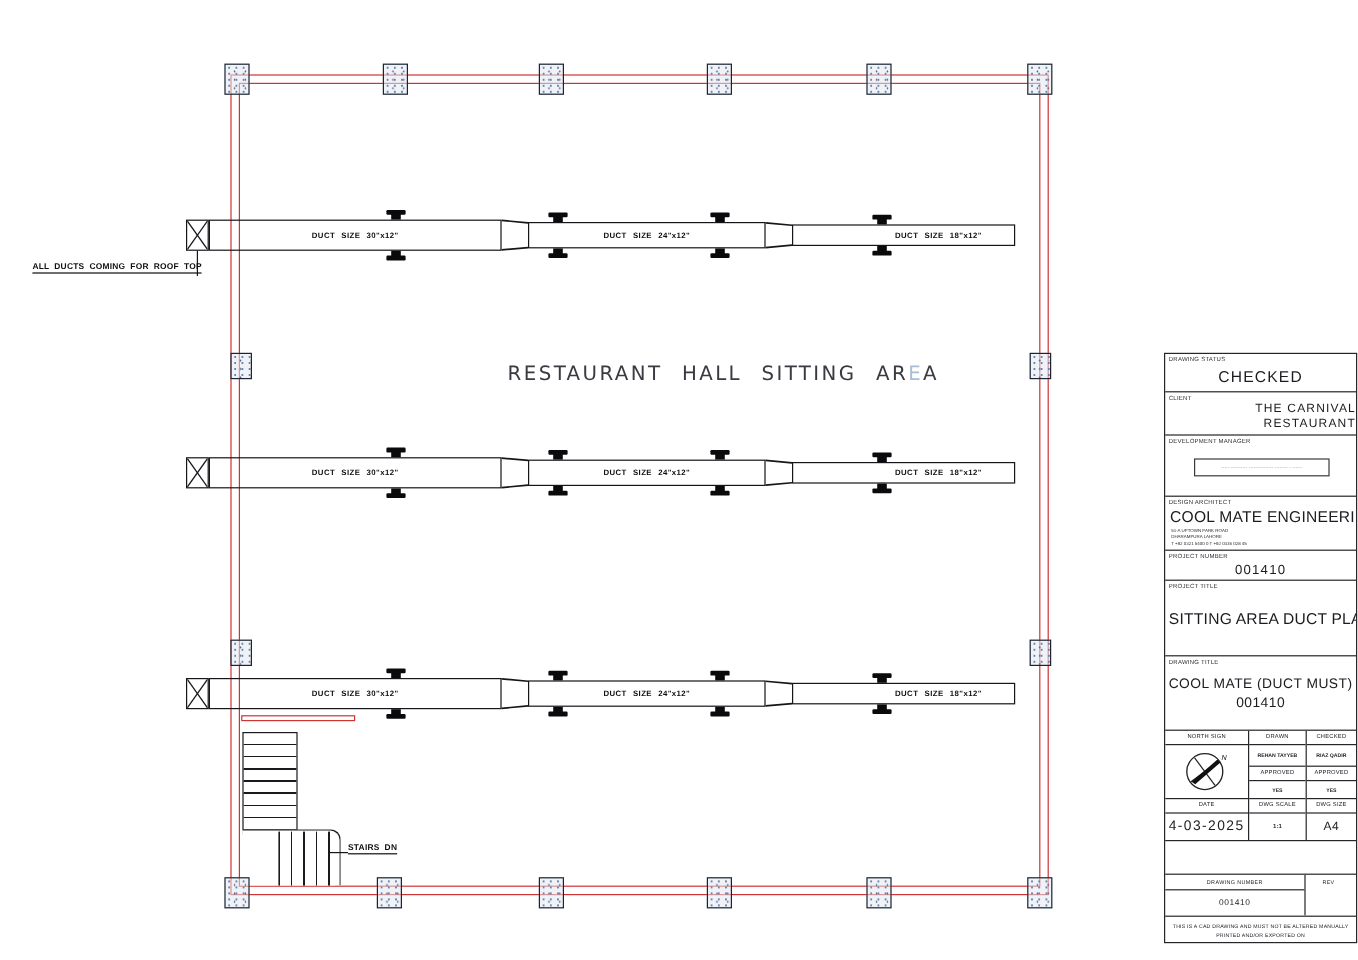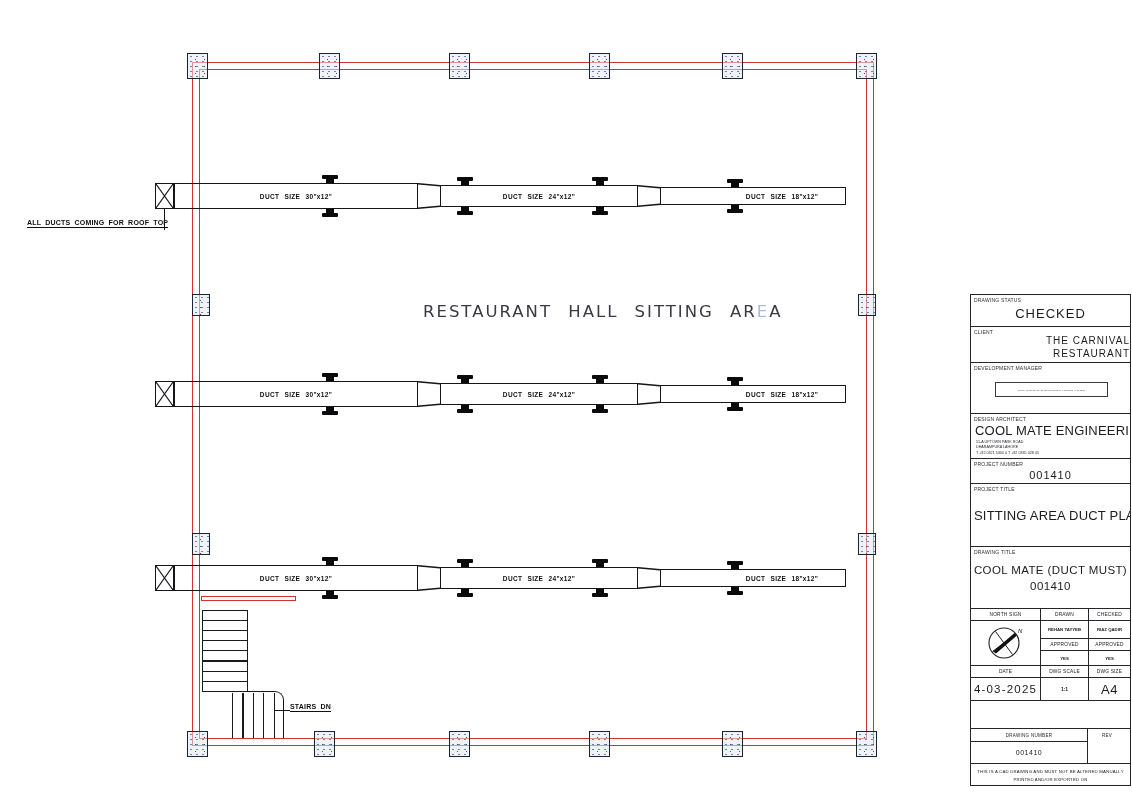--- a/index.html
+++ b/index.html
@@ -111,21 +111,21 @@
   .ac1 { width:70px; border-right:1px solid #26262a; }
   .ac2 { width:48px; border-right:1px solid #26262a; }
   .ac3 { flex:1; }
   .ah { height:12px; border-bottom:1px solid #26262a; font-size:4.8px; display:flex; align-items:center; justify-content:center; letter-spacing:.2px; }
   .an { height:18px; border-bottom:1px solid #26262a; font-size:4.3px; font-weight:bold; display:flex; align-items:center; justify-content:center; }
   .ay { height:15px; border-bottom:1px solid #26262a; font-size:4.3px; font-weight:bold; display:flex; align-items:center; justify-content:center; }
   .compass-cell { height:45px; border-bottom:1px solid #26262a; display:flex; align-items:center; justify-content:center; }
   .aval { flex:1; display:flex; align-items:center; justify-content:center; }
   .aval.date { font-size:11.5px; letter-spacing:1.2px; }
   .aval.scale { font-size:5px; font-weight:bold; }
-  .aval.size { font-size:13px; letter-spacing:.5px; }
+  .aval.size { font-size:10px; letter-spacing:.5px; }
   .r-gap { height:28px; }
   .r-num { height:35px; display:flex; }
   .nc1 { width:117px; border-right:1px solid #26262a; display:flex; flex-direction:column; }
   .nc2 { flex:1; }
   .nh { height:13px; border-bottom:1px solid #26262a; font-size:4.5px; display:flex; align-items:center; justify-content:center; letter-spacing:.3px; }
   .nh.rev { border-bottom:none; justify-content:flex-start; padding-left:14px; }
   .nv { flex:1; display:flex; align-items:center; justify-content:center; font-size:7px; letter-spacing:.5px; }
   .r-disc { height:23px; border-bottom:none; display:flex; flex-direction:column; align-items:center; justify-content:center; gap:3px; }
   .r-disc div { font-size:4.3px; color:#202024; letter-spacing:.2px; white-space:nowrap; }
   .compass-cell svg text { font-size:6px; font-style:italic; fill:#111; }

